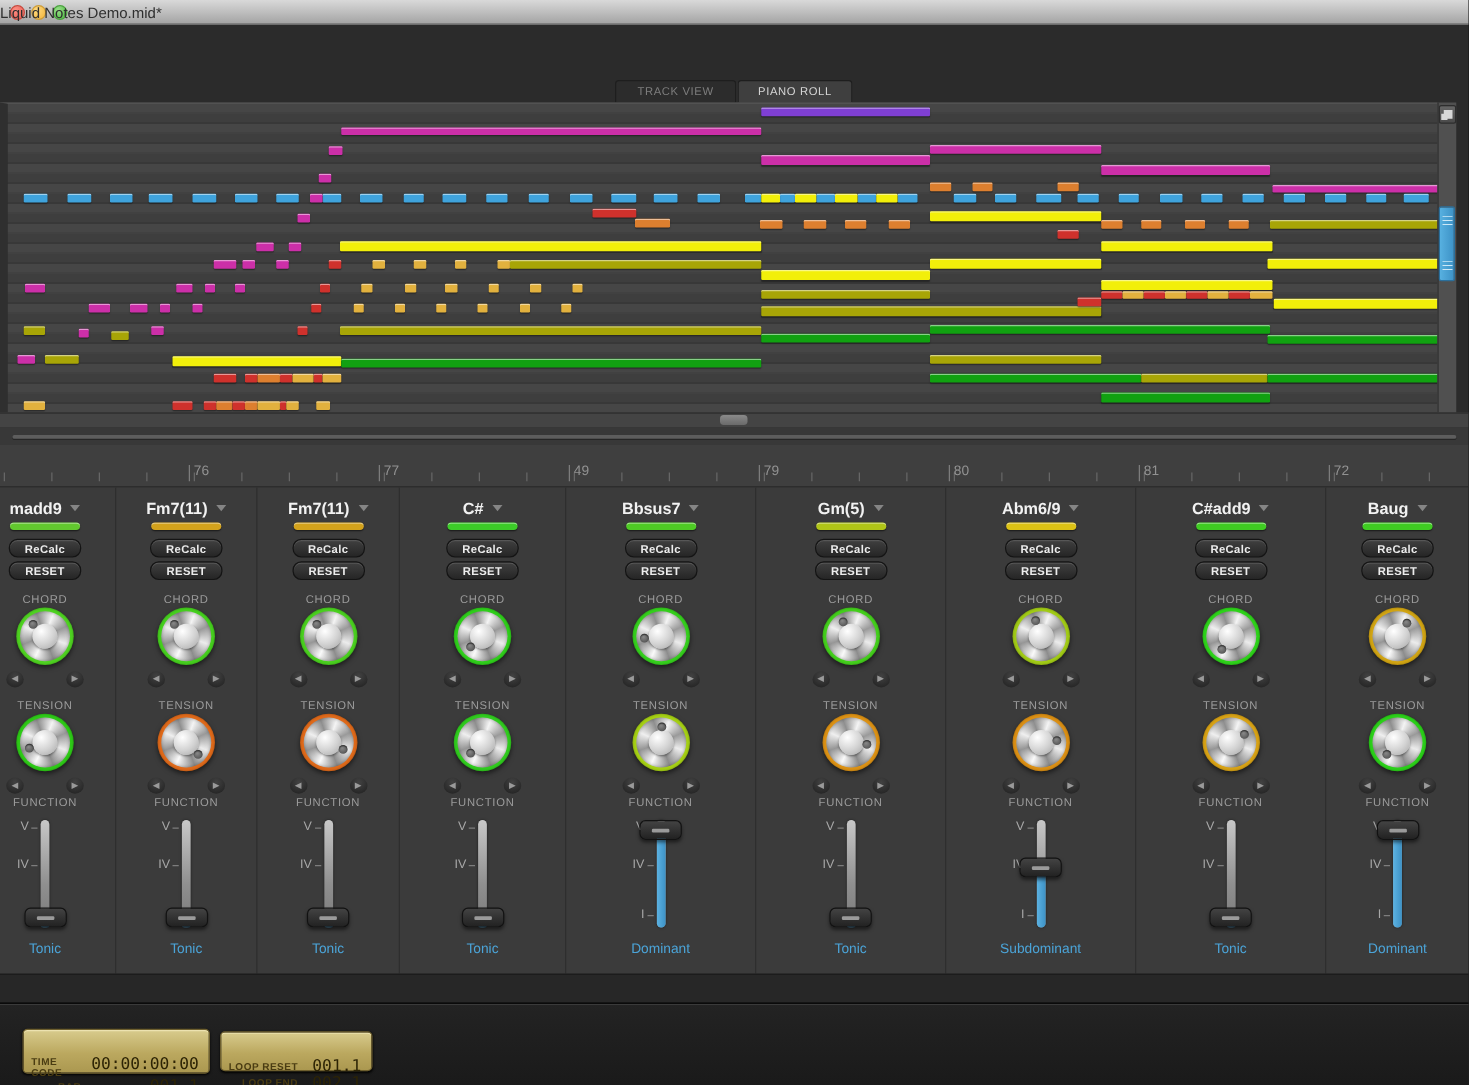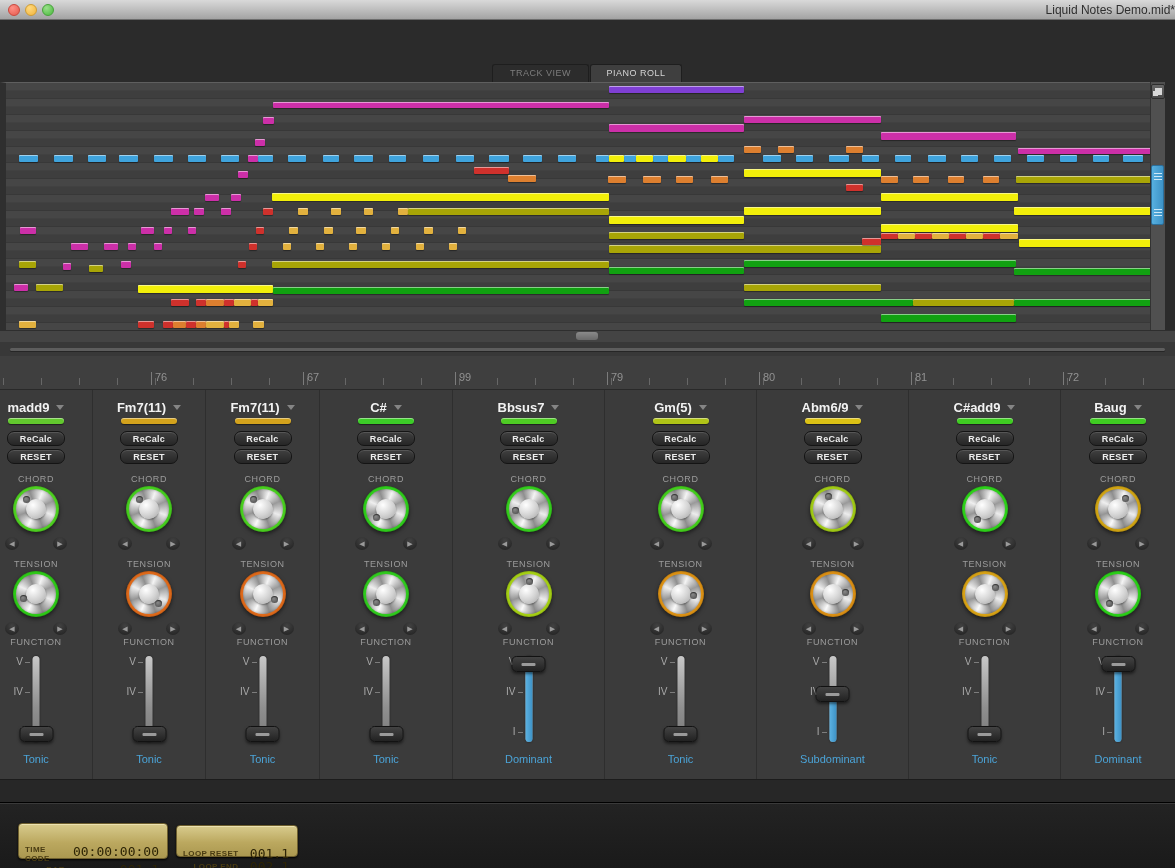--- a/index.html
+++ b/index.html
@@ -7,21 +7,21 @@
   body { font-family:"Liberation Sans", sans-serif; }
   #app { position:relative; width:1175px; height:868px; background:#2b2b2b; overflow:hidden; }
 
   
   #titlebar { position:absolute; left:0; top:0; width:1175px; height:20px;
     background:linear-gradient(#d9d9d9,#bcbcbc 55%,#a3a3a3); border-bottom:1px solid #6d6d6d; }
   .traffic { position:absolute; top:4px; width:12px; height:12px; border-radius:50%; }
   #tl-close { left:8px;  background:radial-gradient(circle at 35% 30%, #ff8f85, #ec6a5e 70%); border:1px solid #c9473c;}
   #tl-min   { left:25px; background:radial-gradient(circle at 35% 30%, #ffd97e, #f5bf4f 70%); border:1px solid #cf9c33;}
   #tl-zoom  { left:42px; background:radial-gradient(circle at 35% 30%, #9ae08a, #61c454 70%); border:1px solid #47a33a;}
-  #win-title { position:absolute; left:0; right:0; top:3px; text-align:right; font-size:12px; color:#2f2f2f; font-weight:500; }
+  #win-title { position:absolute; left:0; right:0; top:3px; text-align:left; font-size:12px; color:#2f2f2f; font-weight:500; }
 
   
   #menubar { position:absolute; left:0; top:21px; width:1175px; height:40px; }
   .menu-item { position:absolute; top:14px; font-size:12px; color:#d8d8d8; cursor:default; }
   #menu-sep { position:absolute; left:140px; top:10px; width:1px; height:22px; background:#4d4d4d; }
   .tool-icon { position:absolute; top:11px; width:18px; height:18px; border:1px solid #9a9a9a; border-radius:3px; background:#2e2e2e; }
   .tool-icon .bars { position:absolute; inset:3px; display:flex; justify-content:space-between; }
   .tool-icon .bars i { width:2px; height:100%; background:#c0c0c0; }
   .tool-icon .dots { position:absolute; inset:3px;
      background:
@@ -358,23 +358,23 @@
       <div class="tick minor" style="left: 915px;"></div>
       <div class="tick minor" style="left: 953px;"></div>
       <div class="tick minor" style="left: 991px;"></div>
       <div class="tick minor" style="left: 1029px;"></div>
       <div class="tick minor" style="left: 1067px;"></div>
       <div class="tick minor" style="left: 1105px;"></div>
       <div class="tick minor" style="left: 1143px;"></div>
       <div class="tick major" style="left: 151px;"></div>
       <span class="bar-num" style="left: 155px;">76</span>
       <div class="tick major" style="left: 303px;"></div>
-      <span class="bar-num" style="left: 307px;">67</span>
+      <span class="bar-num" style="left: 307px;">77</span>
       <div class="tick major" style="left: 455px;"></div>
-      <span class="bar-num" style="left: 459px;">99</span>
+      <span class="bar-num" style="left: 459px;">49</span>
       <div class="tick major" style="left: 607px;"></div>
       <span class="bar-num" style="left: 611px;">79</span>
       <div class="tick major" style="left: 759px;"></div>
       <span class="bar-num" style="left: 763px;">80</span>
       <div class="tick major" style="left: 911px;"></div>
       <span class="bar-num" style="left: 915px;">81</span>
       <div class="tick major" style="left: 1063px;"></div>
       <span class="bar-num" style="left: 1067px;">72</span>
     </div>
 

